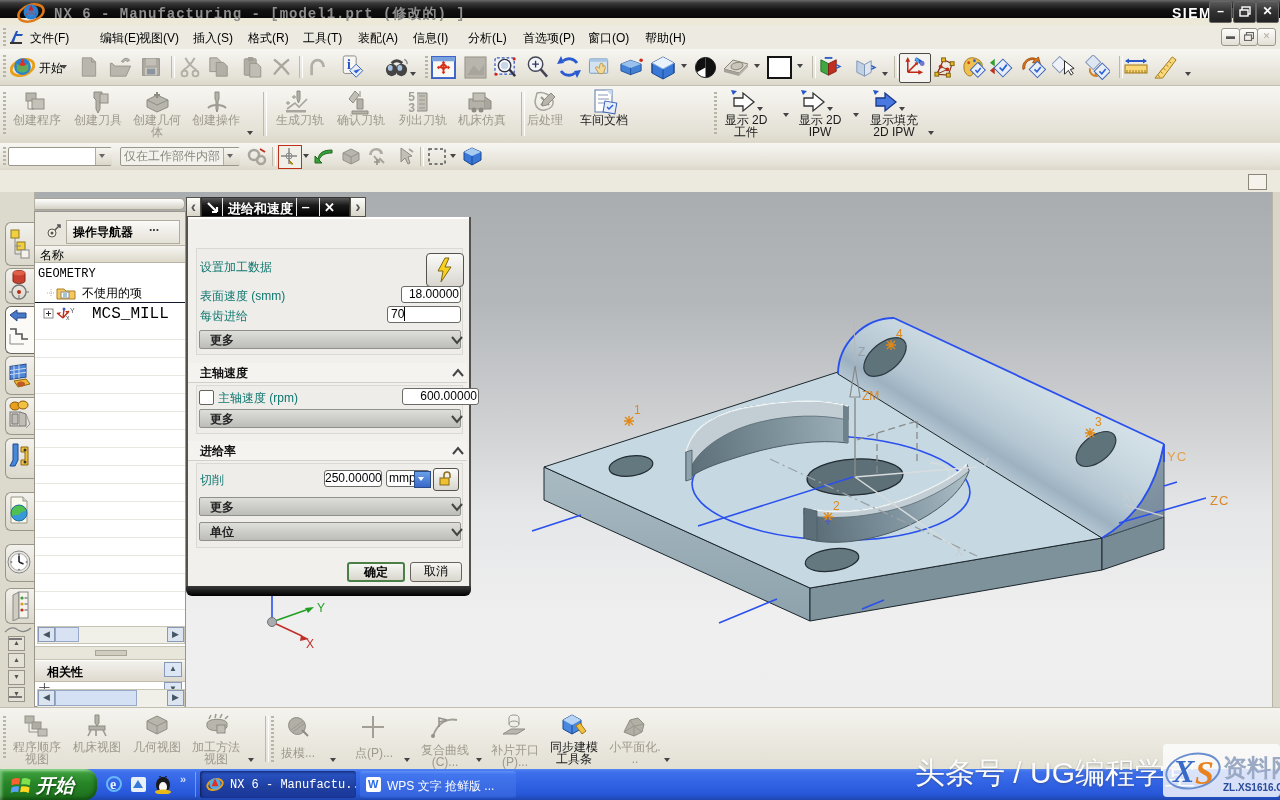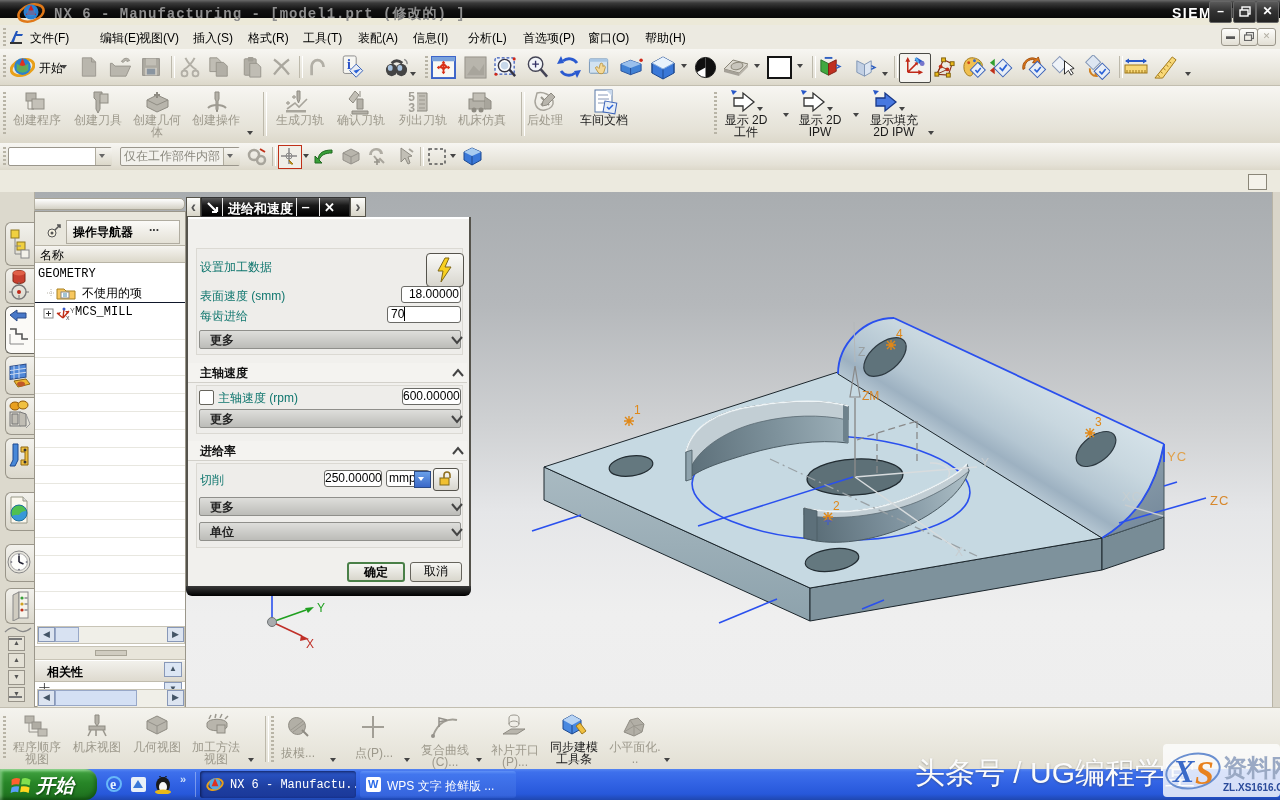--- a/index.html
+++ b/index.html
@@ -658,21 +658,21 @@
   <div style="position:absolute;left:0;top:91px;width:100%;height:19px;border-bottom:1px solid #eceae2;">
     <svg class="abs" style="left:8px;top:3px" width="40" height="15" viewBox="0 0 40 15">
           <rect x="1" y="3" width="9" height="9" fill="#fff" stroke="#888"></rect>
           <path d="M3,7.5 l5,0 m-2.5,-2.5 l0,5" stroke="#333"></path>
           <path d="M20,12 L26,5 M20,12 L14,7 M20,12 L21,3" stroke="#c03018" stroke-width="1.4"></path>
           <path d="M26,5 l-4,0 3,3z M14,7 l4,-1 -2,3z" fill="#c03018"></path>
           <circle cx="21" cy="3" r="1.5" fill="#3858c8"></circle>
           <text x="27" y="7" font-size="7" fill="#555">Y</text>
           <text x="23" y="14" font-size="7" fill="#555">x</text>
         </svg>
-    <span style="position:absolute;left:40px;top:2px;font-family:'Liberation Mono',monospace;font-size:12px;">MCS_MILL</span>
+    <span style="position:absolute;left:57px;top:2px;font-family:'Liberation Mono',monospace;font-size:16px;">MCS_MILL</span>
   </div>
   <div style="position:absolute;left:0;top:110px;width:100%;height:304px;background:repeating-linear-gradient(180deg,#fff 0,#fff 17px,#e8e7e0 17px,#e8e7e0 18px);"></div>
   <div style="position:absolute;left:2px;top:414px;width:146px;height:16px;background:#f0efe8;border:1px solid #c8c4b6;">
     <div style="position:absolute;left:0;top:0;width:15px;height:13px;background:#dce4f0;border:1px solid #8898b8;color:#456;font-size:9px;line-height:12px;text-align:center;">◀</div>
     <div style="position:absolute;left:17px;top:0;width:22px;height:13px;background:#d8e2f2;border:1px solid #98a8c8;"></div>
     <div style="position:absolute;right:0;top:0;width:15px;height:13px;background:#dce4f0;border:1px solid #8898b8;color:#456;font-size:9px;line-height:12px;text-align:center;">▶</div>
   </div>
   <div style="position:absolute;left:0;top:434px;width:100%;height:12px;background:#e8e5da;border-top:1px solid #c8c4b6;border-bottom:1px solid #c8c4b6;">
     <div style="position:absolute;left:60px;top:3px;width:30px;height:4px;background:#d0ccc0;border:1px solid #a8a496;"></div>
   </div>
@@ -727,21 +727,21 @@
 
   <div class="sect" style="top:166px;">
     <span style="position:absolute;left:12px;top:2px;">主轴速度</span>
     <svg class="abs" style="left:264px;top:5px" width="12" height="9" viewBox="0 0 12 9">
           <path d="M1,8 L6,2 L11,8" fill="none" stroke="#444" stroke-width="2"></path>
         </svg>
   </div>
   <div style="position:absolute;left:10px;top:188px;width:265px;height:47px;background:#eeedea;border:1px solid #dbd9d3;"></div>
   <div style="position:absolute;left:13px;top:193px;width:13px;height:13px;background:#fff;border:1px solid #66645c;border-radius:2px;"></div>
   <div class="dlbl" style="left:32px;top:193px;">主轴速度 (rpm)</div>
-  <div class="fld" style="left:216px;top:191px;width:59px;text-align:right;padding-right:1px;overflow:hidden;">600.00000</div>
+  <div class="fld" style="left:216px;top:191px;width:77px;text-align:right;padding-right:1px;overflow:hidden;">600.00000</div>
   <div class="morebar" style="left:13px;top:212px;width:262px;">
     <span style="position:absolute;left:10px;top:1px;">更多</span>
     <svg class="abs" style="left:251px;top:5px" width="12" height="9" viewBox="0 0 12 9">
           <path d="M1,1 L6,7 L11,1" fill="none" stroke="#444" stroke-width="2"></path>
         </svg>
   </div>
 
   <div class="sect" style="top:244px;">
     <span style="position:absolute;left:12px;top:2px;">进给率</span>
     <svg class="abs" style="left:264px;top:5px" width="12" height="9" viewBox="0 0 12 9">

